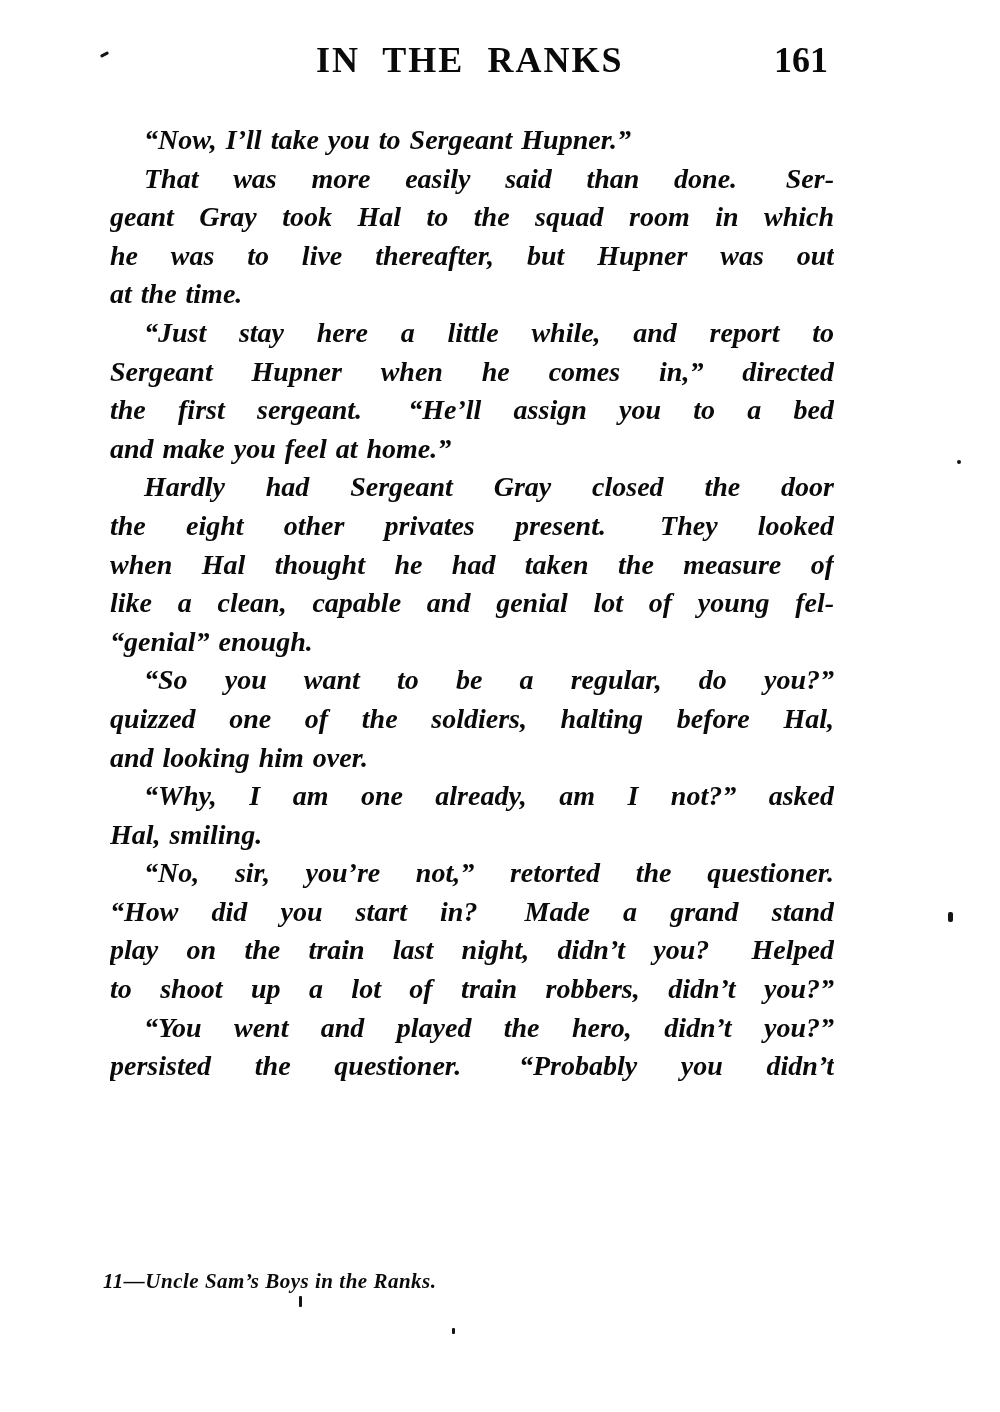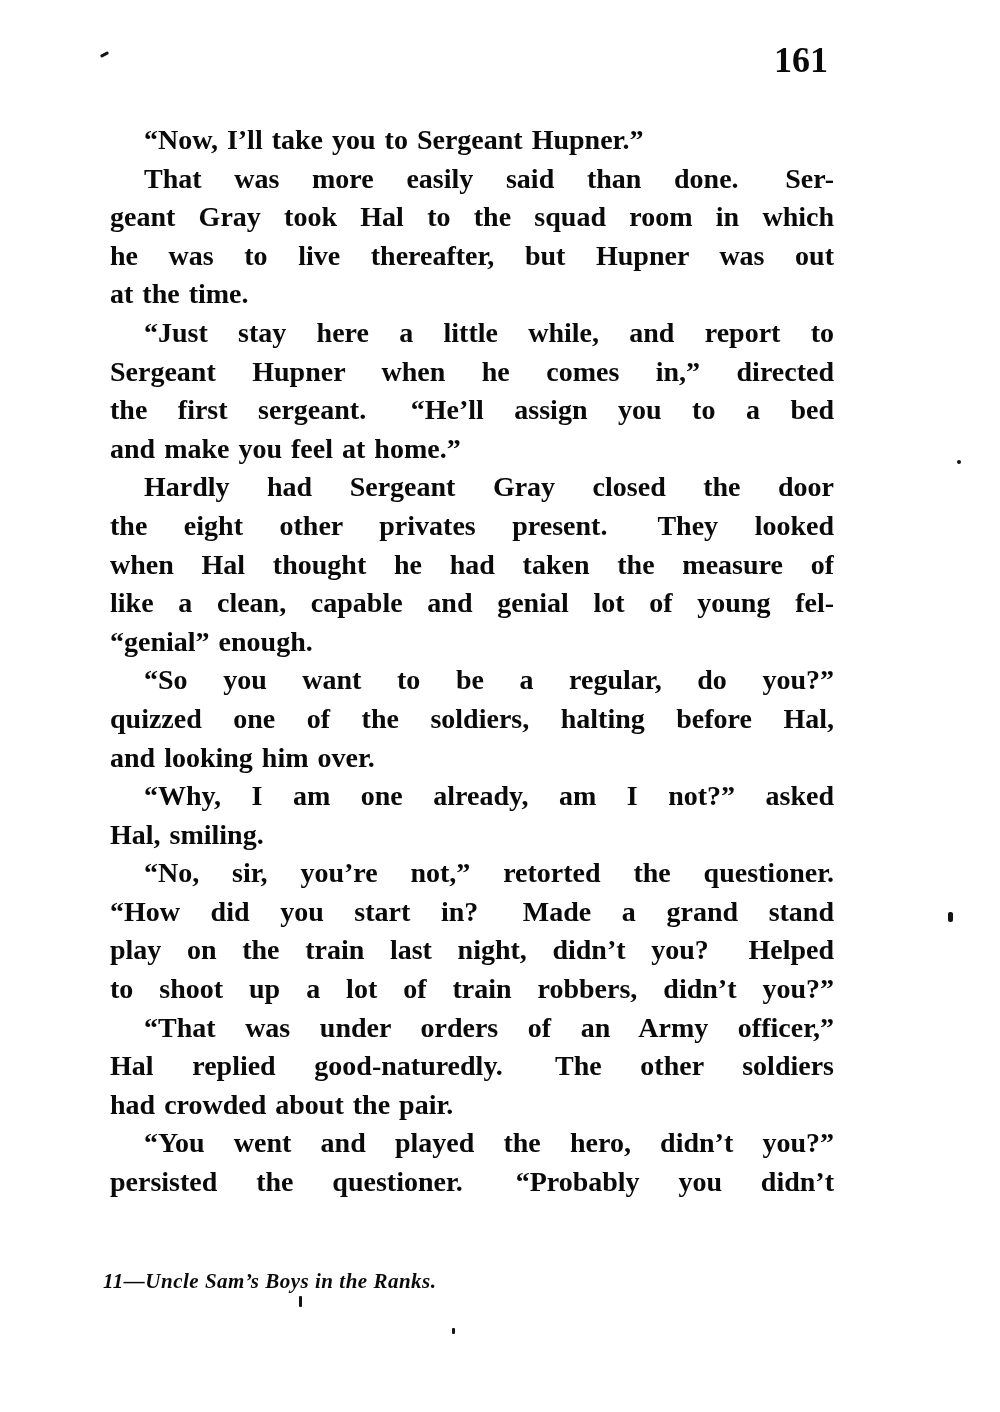--- a/index.html
+++ b/index.html
@@ -43,21 +43,21 @@
   .page-body {
     position: absolute;
     left: 110px;
     top: 121px;
     width: 724px;
     font-size: 28px;
     font-weight: bold;
     line-height: 38.6px;
     word-spacing: 2px;
   }
-  .paragraph { margin: 0; }
+  .paragraph { margin: 0; font-style: italic; }
   .line {
     text-align: justify;
     text-align-last: justify;
     overflow: hidden;
     white-space: normal;
   }
   .line.indent { text-indent: 34px; }
   .line.last {
     text-align: left;
     text-align-last: left;
@@ -80,20 +80,21 @@
   .speck {
     position: absolute;
     background: #141414;
   }
 </style>
 </head>
 <body>
 
 <div class="page">
 
+  <div class="running-head">IN THE RANKS</div>
 
   <div class="folio">161</div>
 
   <div class="page-body">
       <div class="paragraph">
         <div class="line indent last">“Now, I’ll take you to Sergeant Hupner.”</div>
       </div>
       <div class="paragraph">
         <div class="line indent">That was more easily said than done.  Ser-</div>
         <div class="line">geant Gray took Hal to the squad room in which</div>
@@ -122,25 +123,20 @@
         <div class="line indent">“Why, I am one already, am I not?” asked</div>
         <div class="line last">Hal, smiling.</div>
       </div>
       <div class="paragraph">
         <div class="line indent">“No, sir, you’re not,” retorted the questioner.</div>
         <div class="line">“How did you start in?  Made a grand stand</div>
         <div class="line">play on the train last night, didn’t you?  Helped</div>
         <div class="line">to shoot up a lot of train robbers, didn’t you?”</div>
       </div>
       <div class="paragraph">
-        <div class="line indent">“That was under orders of an Army officer,”</div>
-        <div class="line">Hal replied good-naturedly.  The other soldiers</div>
-        <div class="line last">had crowded about the pair.</div>
-      </div>
-      <div class="paragraph">
         <div class="line indent">“You went and played the hero, didn’t you?”</div>
         <div class="line">persisted the questioner.  “Probably you didn’t</div>
       </div>
     </div>
 
   <div class="signature-line">11—Uncle Sam’s Boys in the Ranks.</div>
 
   <div class="speck" style="left:100px; top:53px; width:9px; height:3px; transform:rotate(-28deg); border-radius:2px;"></div>
   <div class="speck" style="left:957px; top:460px; width:4px; height:4px; border-radius:2px;"></div>
   <div class="speck" style="left:948px; top:912px; width:5px; height:10px; border-radius:2px;"></div>

